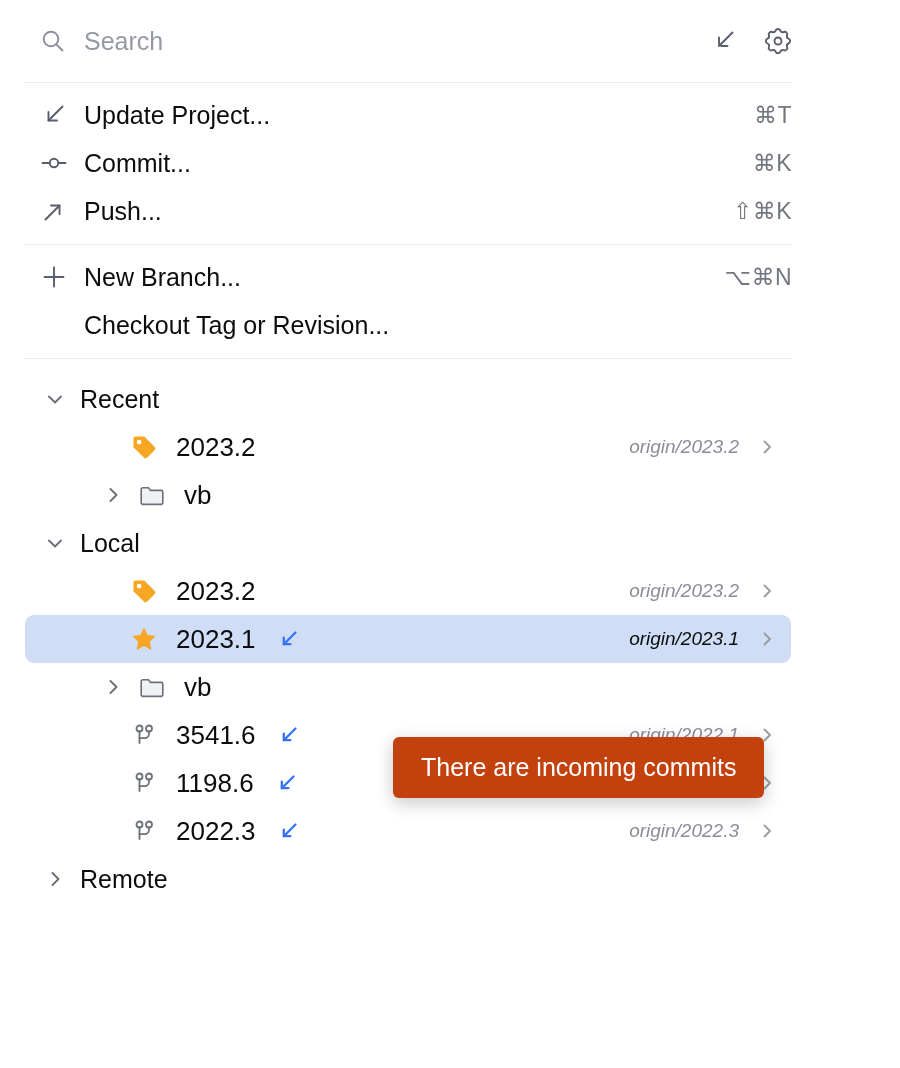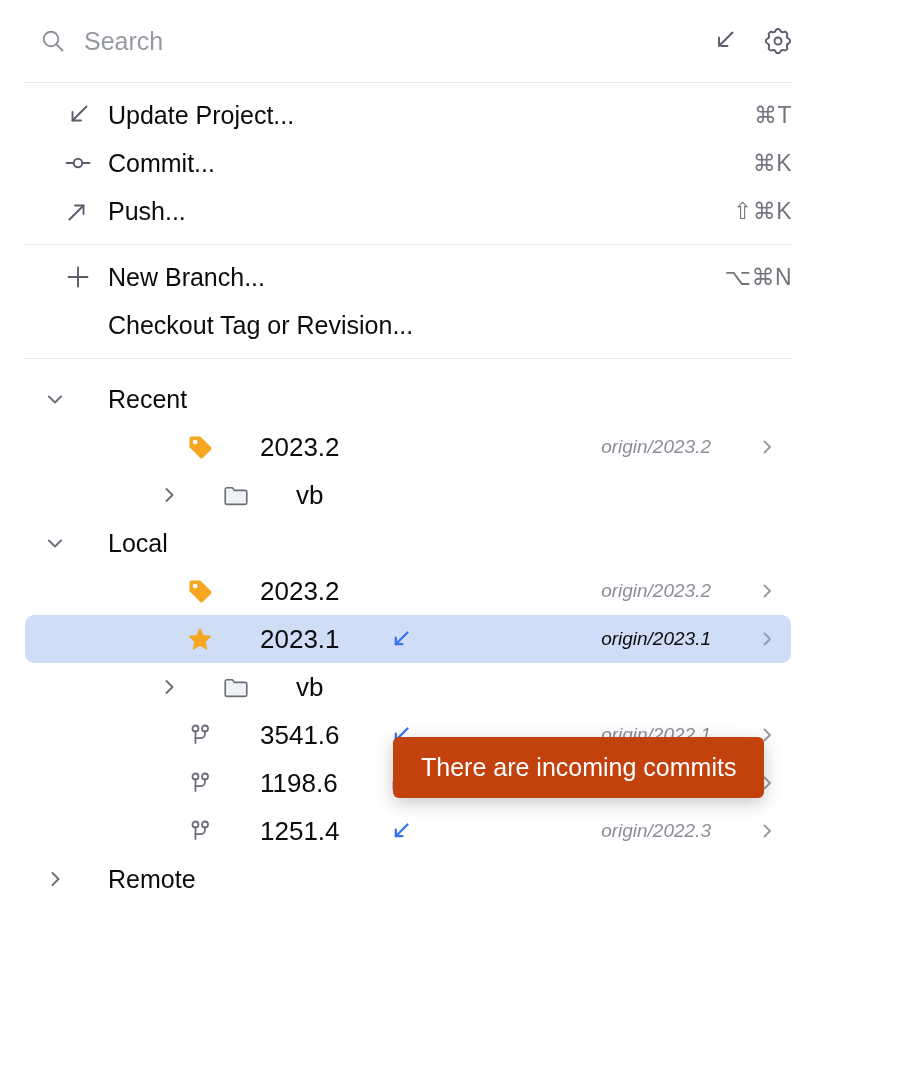--- a/index.html
+++ b/index.html
@@ -75,21 +75,21 @@
   }
 
   
   .menu-section {
     padding: 8px 0 9px 0;
   }
   .menu-item {
     display: flex;
     align-items: center;
     height: 48px;
-    padding: 0 24px 0 64px;
+    padding: 0 24px 0 40px;
     box-sizing: border-box;
     cursor: default;
   }
   .menu-icon {
     width: 28px;
     height: 28px;
     flex: 0 0 auto;
     margin-right: 16px;
     color: #5A5D6B;
   }
@@ -114,21 +114,20 @@
   .tree-row {
     position: relative;
     display: flex;
     align-items: center;
     height: 48px;
     margin: 0 25px;
     padding: 0 14px 0 19px;
     box-sizing: border-box;
     border-radius: 9px;
     cursor: default;
-    gap: 28px;
   }
   .tree-row.selected {
     background: #CFDDF7;
   }
   .twisty {
     width: 22px;
     height: 22px;
     flex: 0 0 auto;
     margin-right: 14px;
     color: #6C6F7A;
@@ -482,21 +481,21 @@
       <span class="twisty hidden"></span>
       <span class="indent"></span>
       <span class="row-icon">
         <svg viewBox="0 0 28 28" fill="none" stroke="#6C6F7A" stroke-width="1.8" stroke-linecap="round">
           <circle cx="9.5" cy="7.5" r="3"></circle>
           <circle cx="19" cy="7.5" r="3"></circle>
           <path d="M9.5 10.5 V22"></path>
           <path d="M19 10.5 v2.2 a4.5 4.5 0 0 1 -4.5 4.5 h-5"></path>
         </svg>
       </span>
-      <span class="row-label">1251.4</span>
+      <span class="row-label">2022.3</span>
       <span class="incoming">
         <svg viewBox="0 0 22 22" fill="none" stroke="currentColor" stroke-width="2.3" stroke-linecap="round" stroke-linejoin="round">
           <path d="M17.5 4.5 L5.8 16.2"></path>
           <path d="M5.8 9.6 L5.8 16.2 L12.4 16.2"></path>
         </svg>
       </span>
       <span class="tree-spacer"></span>
       <span class="tracking">origin/2022.3</span>
       <span class="chev-right">
         <svg viewBox="0 0 20 20" fill="none" stroke="currentColor" stroke-width="1.9" stroke-linecap="round" stroke-linejoin="round">

